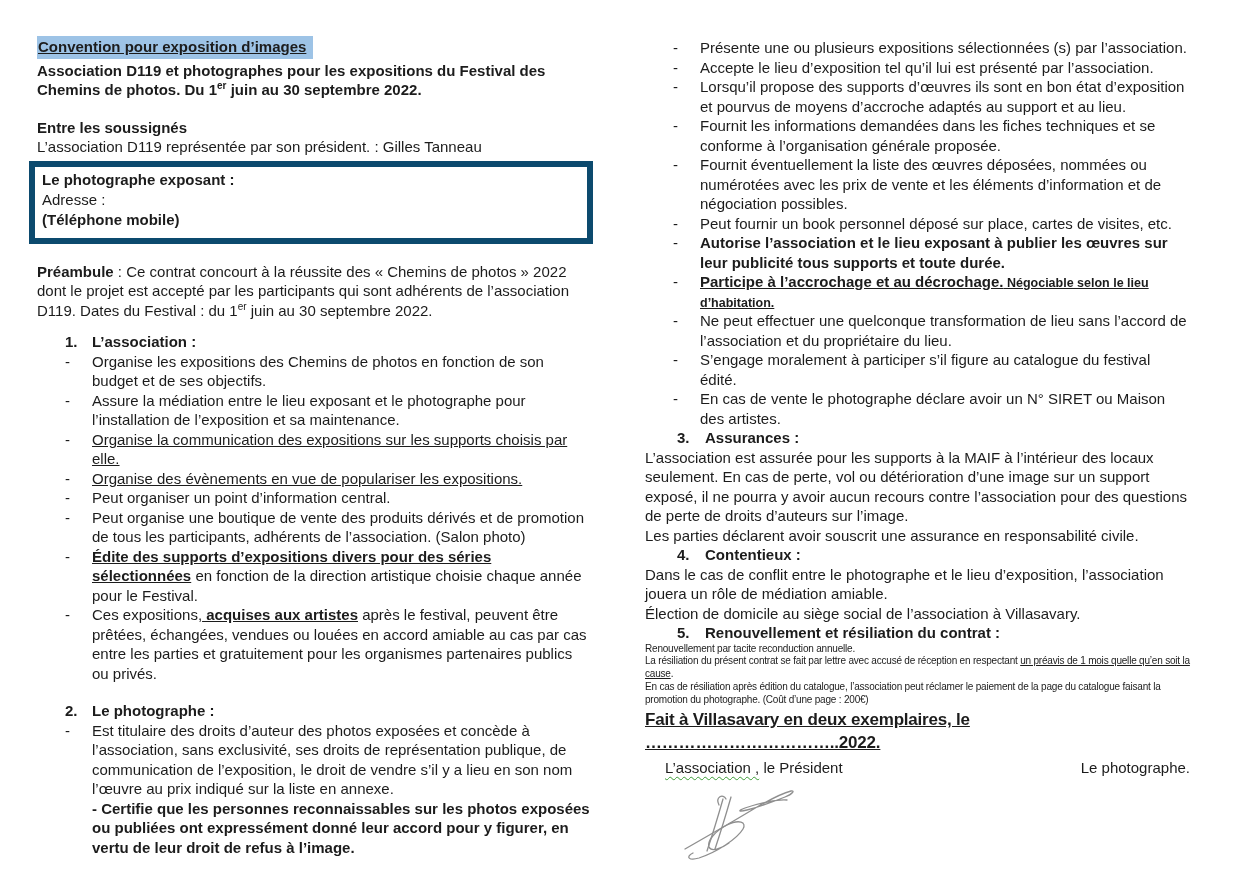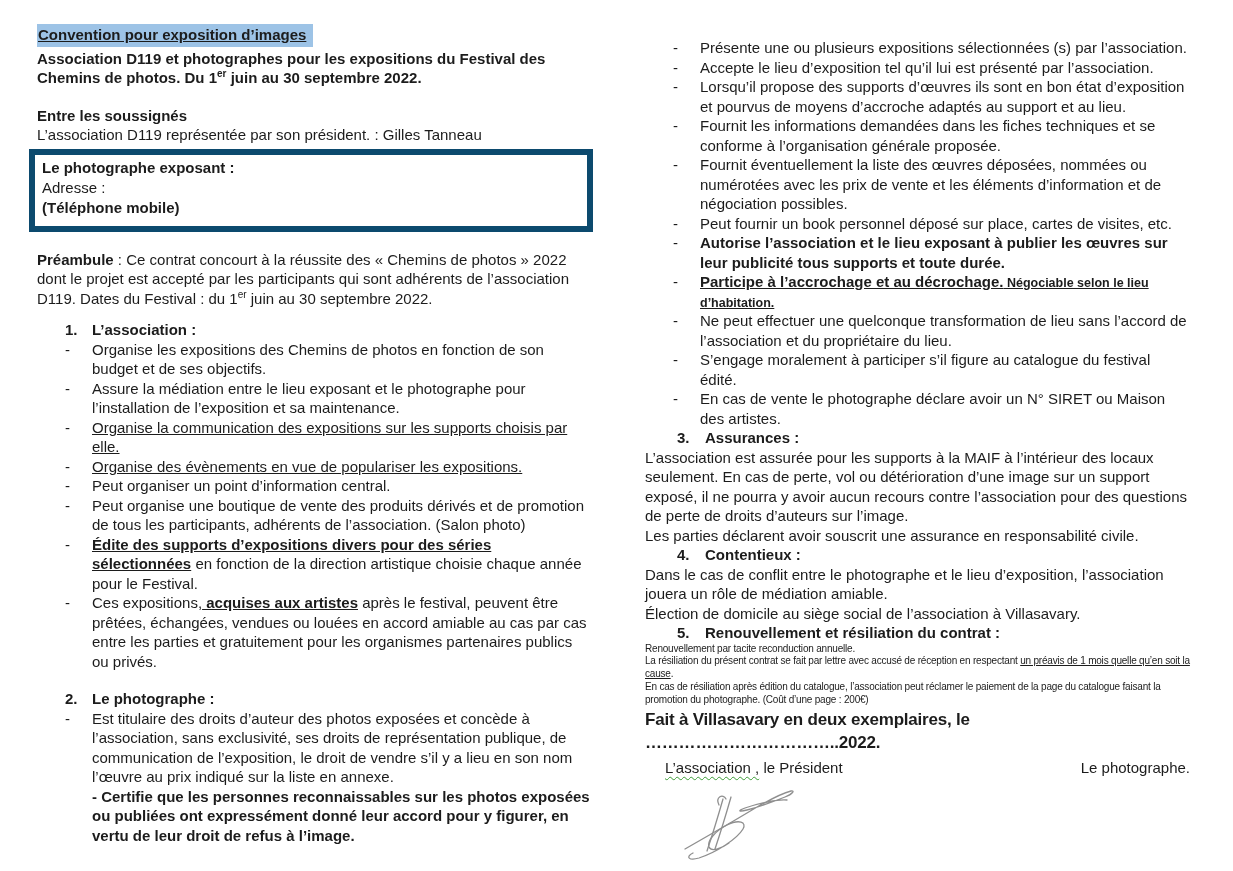--- a/index.html
+++ b/index.html
@@ -1,21 +1,21 @@
 <!DOCTYPE html>
 <html lang="fr"><head>
 <meta charset="utf-8">
 <style>
   html,body { margin:0; padding:0; background:#fff; }
   .page {
     position:relative; width:1233px; height:871px; background:#ffffff;
     font-family:"Liberation Sans", sans-serif; font-size:15px; line-height:1.3;
     color:#1c1c1c; overflow:hidden;
   }
-  .col { position:absolute; top:24px; }
+  .col { position:absolute; top:36px; }
   .col.left  { left:37px;  width:556px; }
   .col.right { left:645px; width:545px; top:38px; }
   p { margin:0; }
   .b  { font-weight:bold; }
   .u  { text-decoration:underline; }
   .bu { font-weight:bold; text-decoration:underline; }
   sup { font-size:10px; line-height:0; vertical-align:super; }
   .title {
     display:inline-block; background:#9dc3e6; font-weight:bold;
     text-decoration:underline; padding:1px 7px 2px 1px;
@@ -28,21 +28,21 @@
     padding:3px 8px 8px 7px;
   }
   .pbox p { line-height:1.34; }
   
   .li { display:flex; padding-left:28px; }
   .li > .marker { flex:none; width:27px; }
   .li.rhead { padding-left:32px; }
   .li.rhead > .marker { width:28px; }
   .small { font-size:12.5px; }
   .cond  { font-size:10px; letter-spacing:-0.2px; line-height:1.28; }
-  .fait  { font-size:17px; font-weight:bold; margin-top:3px; letter-spacing:-0.2px; }
+  .fait  { font-size:17px; font-weight:bold; margin-top:3px; letter-spacing:-0.2px;text-decoration:underline; }
   .signrow { display:flex; justify-content:space-between; margin-top:4px; }
   .wavy {
     text-decoration-line:underline; text-decoration-style:wavy;
     text-decoration-color:#3a9b35; text-decoration-thickness:1px;
     text-underline-offset:3px;
     margin-left:20px;
   }
   .signature { display:block; margin:6px 0 0 34px; }
 </style>
 </head>

